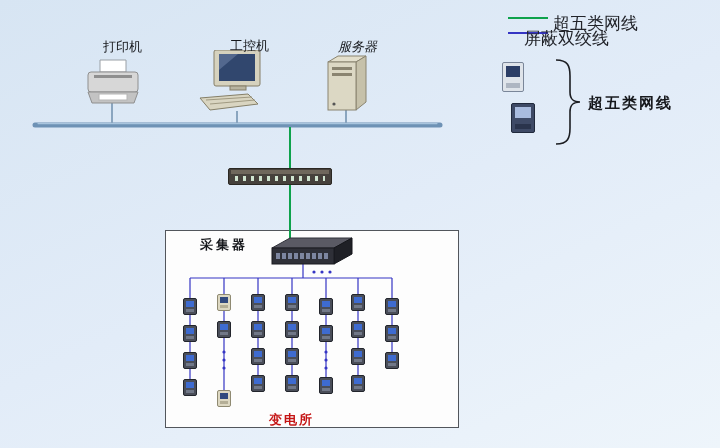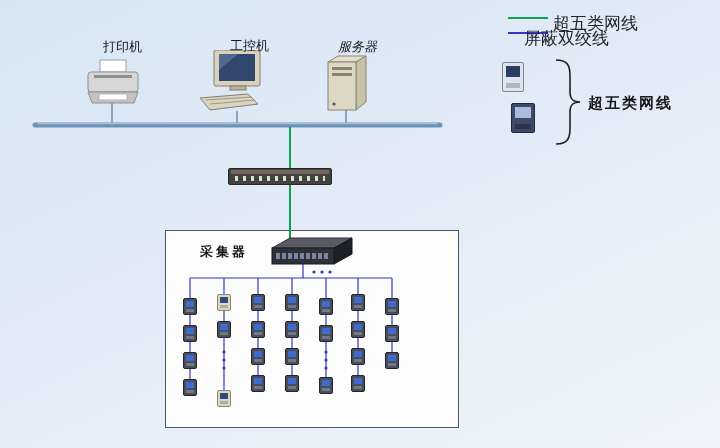--- a/index.html
+++ b/index.html
@@ -171,15 +171,16 @@
       <div class="meter dark" style="left: 385px; top: 325px;"></div>
       <div class="meter dark" style="left: 385px; top: 352px;"></div>
     </div>
 
   <div class="lbl center" style="left:82px;top:38px;width:60px;">打印机</div>
   <div class="lbl center" style="left:205px;top:37px;width:64px;">工控机</div>
   <div class="lbl center" style="left:317px;top:38px;width:60px;font-style:italic;">服务器</div>
   <div class="lbl legend-txt" style="left:553px;top:12px;">超五类网线</div>
   <div class="lbl legend-txt" style="left:524px;top:27px;font-family:Liberation Serif, serif;">屏蔽双绞线</div>
   <div class="lbl smartmeter" style="left:588px;top:94px;">超五类网线</div>
-  <div class="lbl collector" style="left:200px;top:243px;">采集器</div>
+  <div class="lbl collector" style="left:200px;top:236px;">采集器</div>
+  <div class="lbl substation center" style="left:230px;top:411px;width:84px;">变电所</div>
 
 </div>
 
 </body></html>

